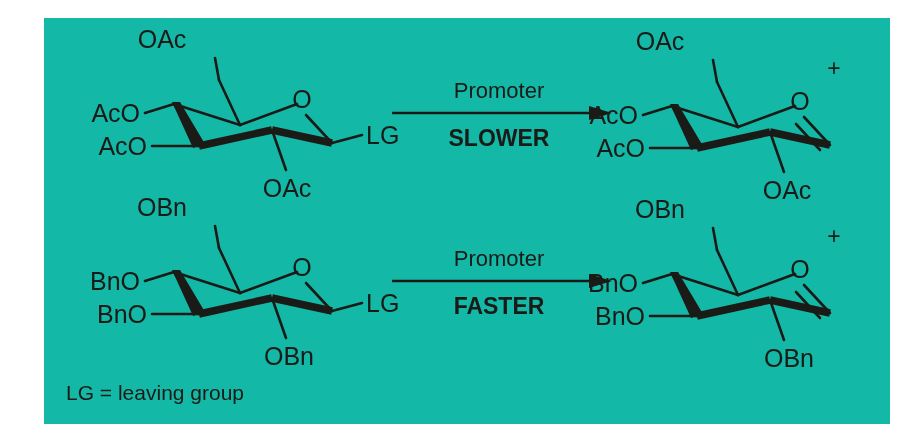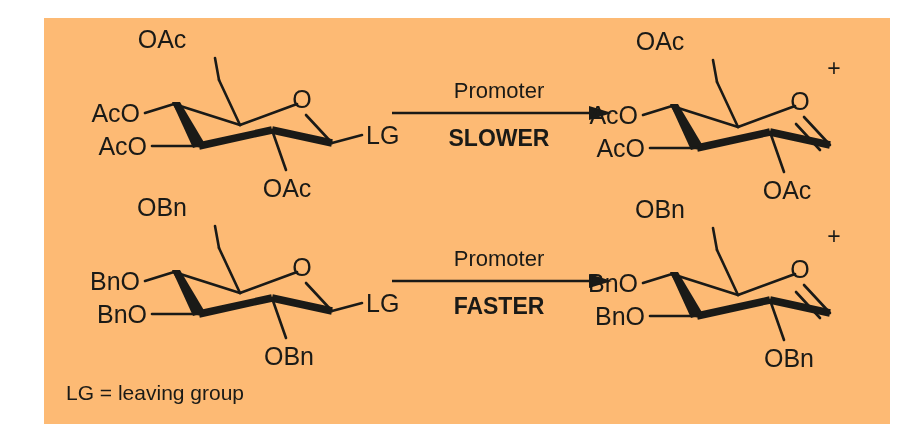--- a/index.html
+++ b/index.html
@@ -12,21 +12,21 @@
     height: 446px;
     font-family: "Liberation Sans", sans-serif;
     overflow: hidden;
   }
   #scheme-panel {
     position: absolute;
     left: 44px;
     top: 18px;
     width: 846px;
     height: 406px;
-    background: #fdba74;
+    background: #14b8a6;
   }
   .svg-layer {
     position: absolute;
     left: 0;
     top: 0;
   }
   text {
     font-family: "Liberation Sans", sans-serif;
     fill: #1a1a17;
   }

